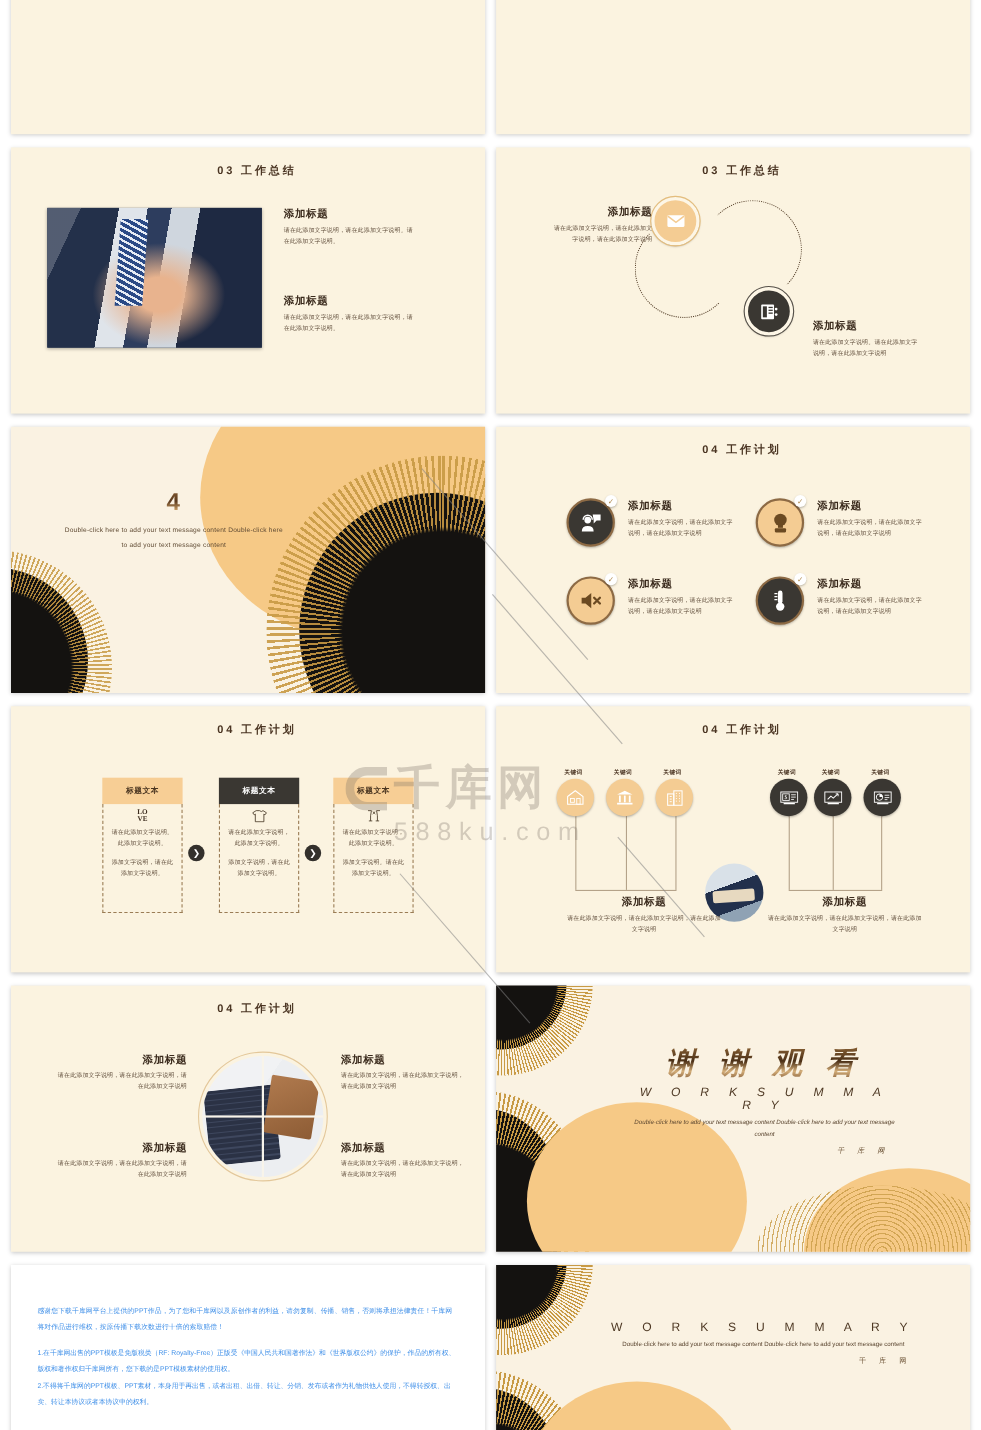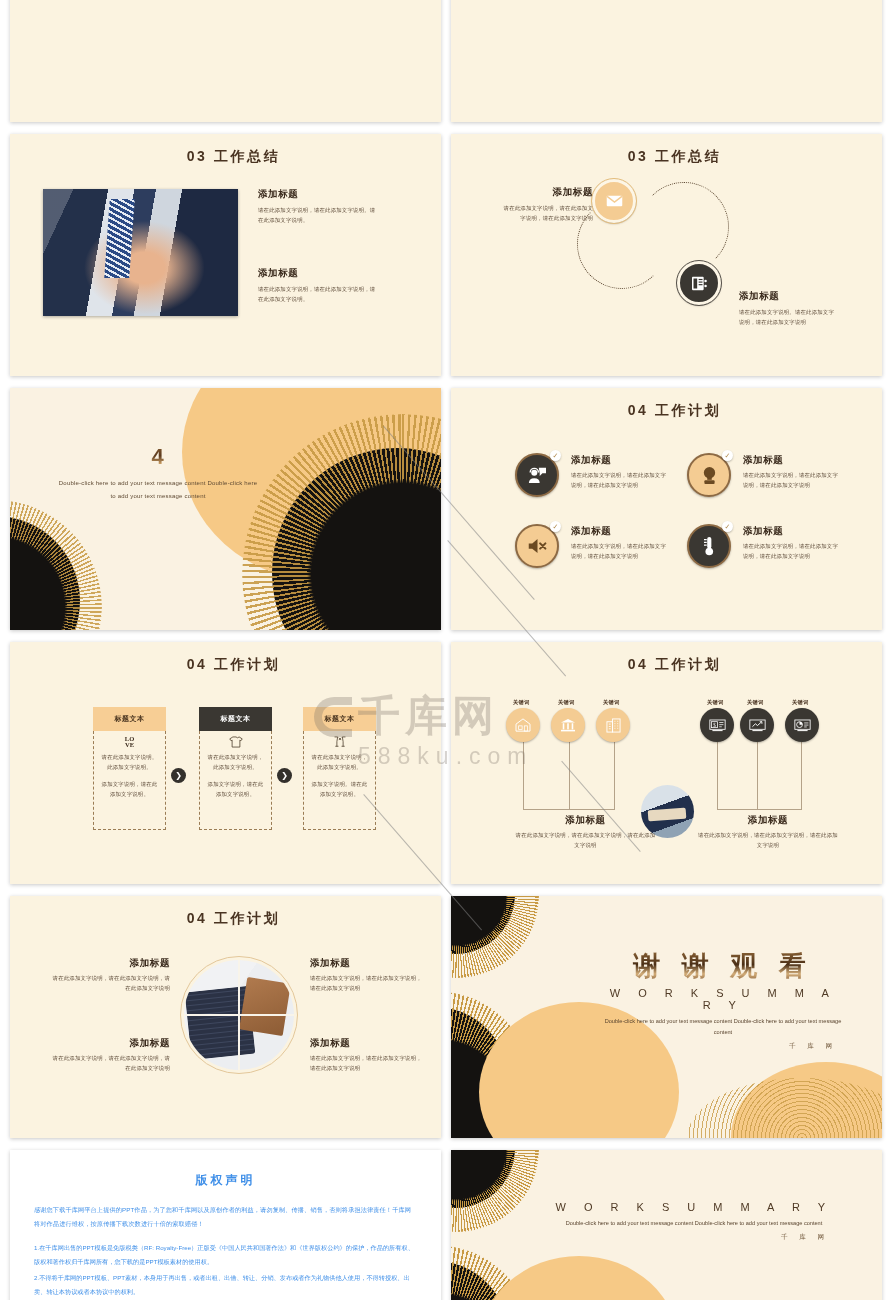--- a/index.html
+++ b/index.html
@@ -23,21 +23,21 @@
     background: #FBF3E0;
     box-shadow: 0 1px 4px rgba(0,0,0,.22);
     overflow: hidden;
     flex: 0 0 auto;
   }
   .slide.doc { background:#fff; }
 
   
   .sec-title {
     position:absolute; left:16px; right:0; top:14px;
-    text-align:center; font-size:14px; letter-spacing:2.6px;
+    text-align:center; font-size:10px; letter-spacing:2.6px;
     color:#4a3422; font-weight:bold;
   }
   .h3 { font-size:9.5px; font-weight:bold; color:#3a2a1c; letter-spacing:.6px; }
   .p  { font-size:5.4px; color:#5d4a38; line-height:1.85; letter-spacing:.2px; }
 
   
   .ring-a { position:absolute; border-radius:50%; }
 
   
   .photo-suit{
@@ -484,31 +484,30 @@
                 -webkit-mask-image:radial-gradient(circle at 50% 50%, rgba(0,0,0,0) 42%, #000 44%);
                 mask-image:radial-gradient(circle at 50% 50%, rgba(0,0,0,0) 42%, #000 44%);"></div>
     <div class="blob-black" style="left:-86px;top:112px;width:150px;height:190px;border-radius:50%;"></div>
     <div class="lines" style="left:-108px;top:96px;width:196px;height:230px;
                 -webkit-mask-image:radial-gradient(circle at 50% 50%, rgba(0,0,0,0) 44%, #000 46%);
                 mask-image:radial-gradient(circle at 50% 50%, rgba(0,0,0,0) 44%, #000 46%);"></div>
     <div class="blob-orange" style="left:28px;top:106px;width:200px;height:180px;"></div>
     <div class="blob-orange" style="left:280px;top:166px;width:190px;height:150px;"></div>
     <div class="stripes" style="left:236px;top:182px;width:230px;height:120px;opacity:.8;"></div>
 
-    <div style="position:absolute;left:152px;top:52px;width:240px;text-align:center;z-index:6;">
+    <div style="position:absolute;left:124px;top:52px;width:240px;text-align:center;z-index:6;font-style:italic;">
       <div class="big-cn">谢 谢 观 看</div>
       <div class="big-en">W O R K    S U M M A R Y</div>
       <div class="big-p">Double-click here to add your text message content Double-click here to add your text message content</div>
       <div class="big-brand" style="text-align:right;padding-right:6px;">千 库 网</div>
     </div>
   </div>
 
   <div class="slide doc">
     <div class="doc-wrap">
-      <div class="doc-title">版权声明</div>
       <div class="doc-p">感谢您下载千库网平台上提供的PPT作品，为了您和千库网以及原创作者的利益，请勿复制、传播、销售，否则将承担法律责任！千库网将对作品进行维权，按原传播下载次数进行十倍的索取赔偿！</div>
       <div class="doc-p2">1.在千库网出售的PPT模板是免版税类（RF: Royalty-Free）正版受《中国人民共和国著作法》和《世界版权公约》的保护，作品的所有权、版权和著作权归千库网所有，您下载的是PPT模板素材的使用权。</div>
       <div class="doc-p2" style="margin-top:2px;">2.不得将千库网的PPT模板、PPT素材，本身用于再出售，或者出租、出借、转让、分销、发布或者作为礼物供他人使用，不得转授权、出卖、转让本协议或者本协议中的权利。</div>
 
     </div>
   </div>
 
   <div class="slide hero">
     <div class="blob-black" style="left:-56px;top:-62px;width:120px;height:120px;"></div>
     <div class="lines" style="left:-76px;top:-82px;width:164px;height:164px;

